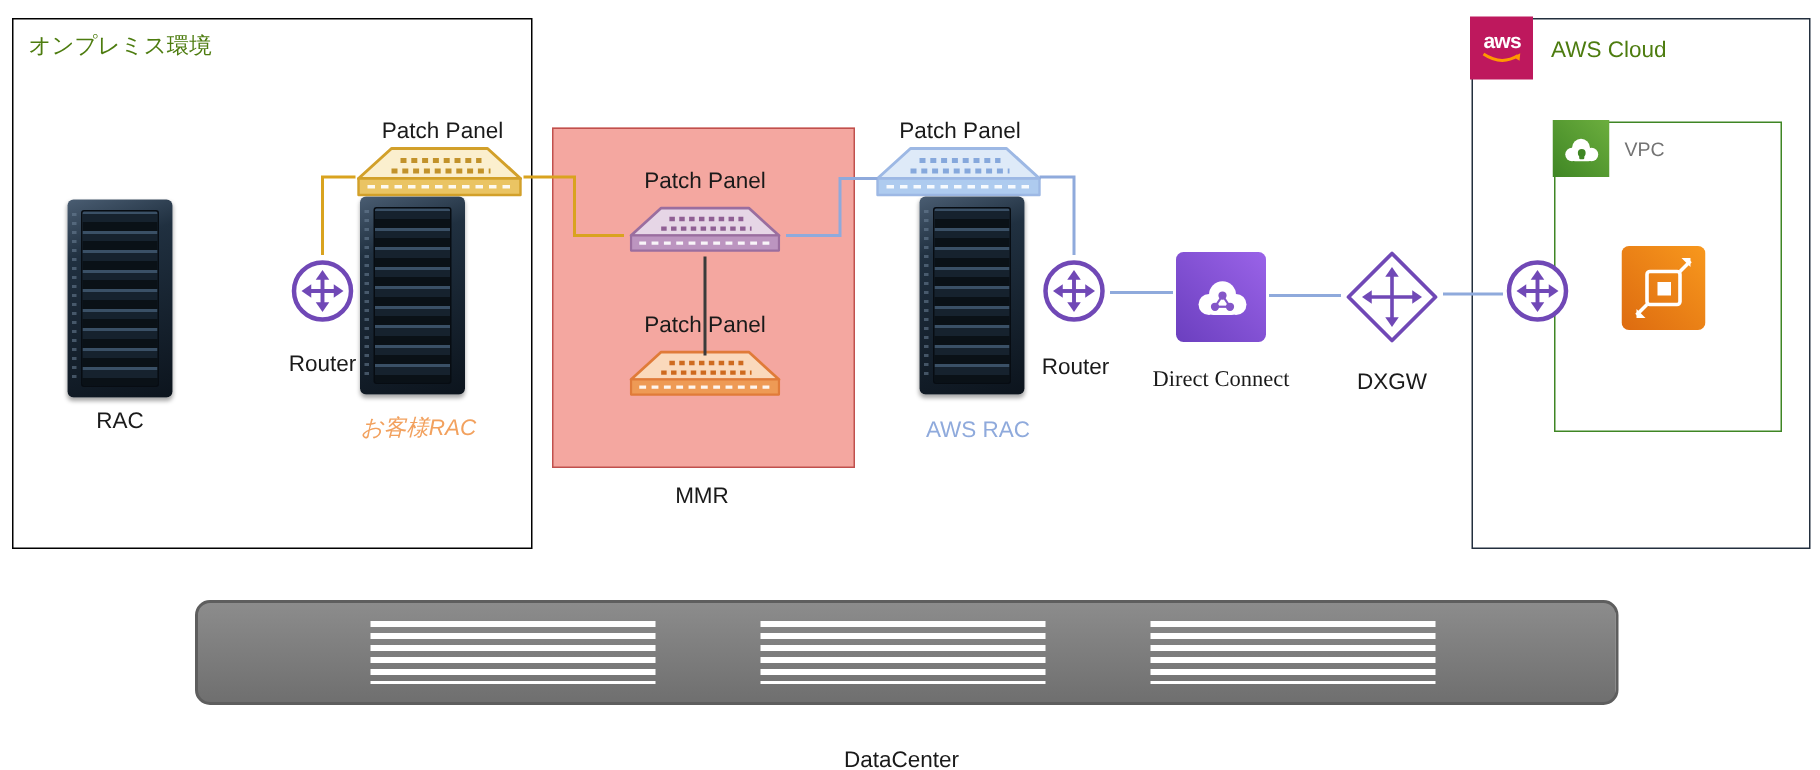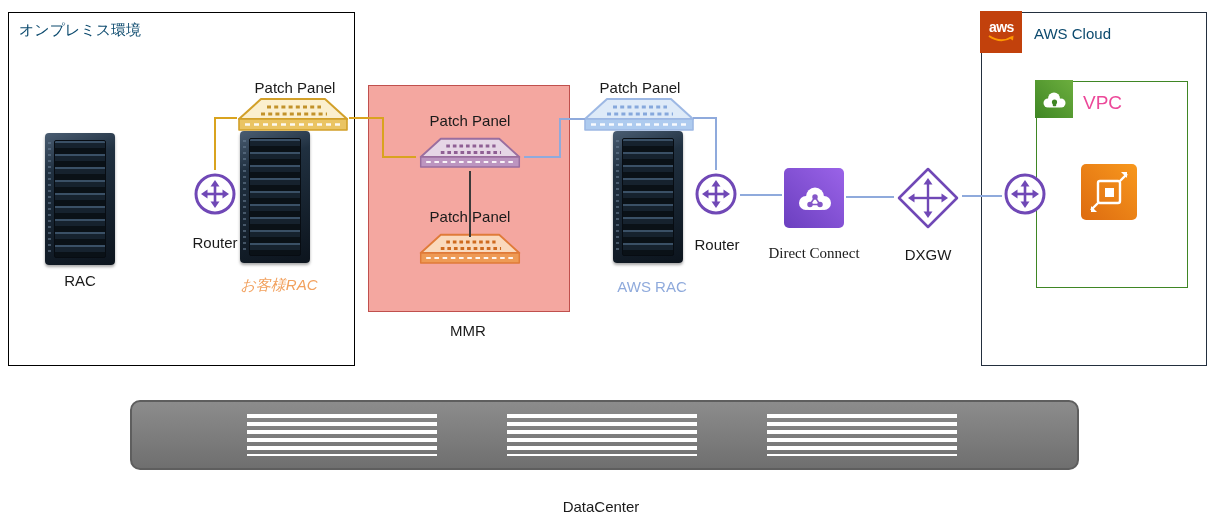--- a/index.html
+++ b/index.html
@@ -1,20 +1,20 @@
 <!DOCTYPE html>
 <html><head>
 <meta charset="utf-8">
 <style>
   html,body{margin:0;padding:0;background:#fff;}
   body{font-family:"Liberation Sans","DejaVu Sans",sans-serif;color:#1a1a1a;}
   .canvas{position:relative;width:1213px;height:513px;background:#fff;overflow:hidden;}
 
   .box{position:absolute;background:#fff;border:1.6px solid #000;}
-  .box-title{position:absolute;font-size:15px;color:#0c4a6e;white-space:nowrap;}
+  .box-title{position:absolute;font-size:15px;color:#4d7c0f;white-space:nowrap;}
 
   .label{position:absolute;font-size:15px;white-space:nowrap;transform:translateX(-50%);}
 
   
   .rack{position:absolute;width:70px;height:132px;border-radius:4px;
     background:linear-gradient(160deg,#4a5d72 0%,#203040 26%,#0c141d 100%);
     box-shadow:0 2px 3px rgba(0,0,0,.35);}
   .rack::before{content:"";position:absolute;left:9px;right:9px;top:7px;bottom:7px;
     background:repeating-linear-gradient(180deg,#3a5066 0 2px,#16222e 2px 7px,#0a1117 7px 13px);
     border:1px solid #070c12;border-radius:2px;}
@@ -35,26 +35,26 @@
 
   .icon{position:absolute;}
   .icon svg{display:block;}
 
   
   .mmr{position:absolute;left:368px;top:85px;width:200px;height:225px;
     background:#F4A7A0;border:1.6px solid #C0504D;}
 
   
   .aws-cloud{position:absolute;left:981px;top:12px;width:224px;height:352px;border:1.6px solid #232F3E;background:#fff;}
-  .aws-logo{position:absolute;left:-1.6px;top:-1.6px;width:42px;height:42px;background:#c2410c;
+  .aws-logo{position:absolute;left:-1.6px;top:-1.6px;width:42px;height:42px;background:#be185d;
     display:flex;flex-direction:column;align-items:center;justify-content:center;}
   .aws-logo .t{color:#fff;font-weight:bold;font-size:14px;line-height:13px;letter-spacing:-.5px;}
   .vpc-box{position:absolute;left:54px;top:68px;width:150px;height:205px;border:1.6px solid #3F8624;}
   .vpc-icon{position:absolute;left:-1.6px;top:-1.6px;}
-  .vpc-label{position:absolute;left:46px;top:10px;font-size:19px;color:#ec4899;}
+  .vpc-label{position:absolute;left:46px;top:10px;font-size:13px;color:#737373;}
 
   
   .dc-bar{position:absolute;left:130px;top:400px;width:945px;height:66px;border-radius:10px;
     background:linear-gradient(180deg,#8c8c8c,#6f6f6f);border:2px solid #5e5e5e;}
   .vents{position:absolute;top:12px;height:42px;width:190px;
     background:repeating-linear-gradient(180deg,#ffffff 0 4px,transparent 4px 8px);}
   .v1{left:115px;} .v2{left:375px;} .v3{left:635px;}
 
   .wires{position:absolute;left:0;top:0;width:1213px;height:513px;pointer-events:none;}
 </style>

